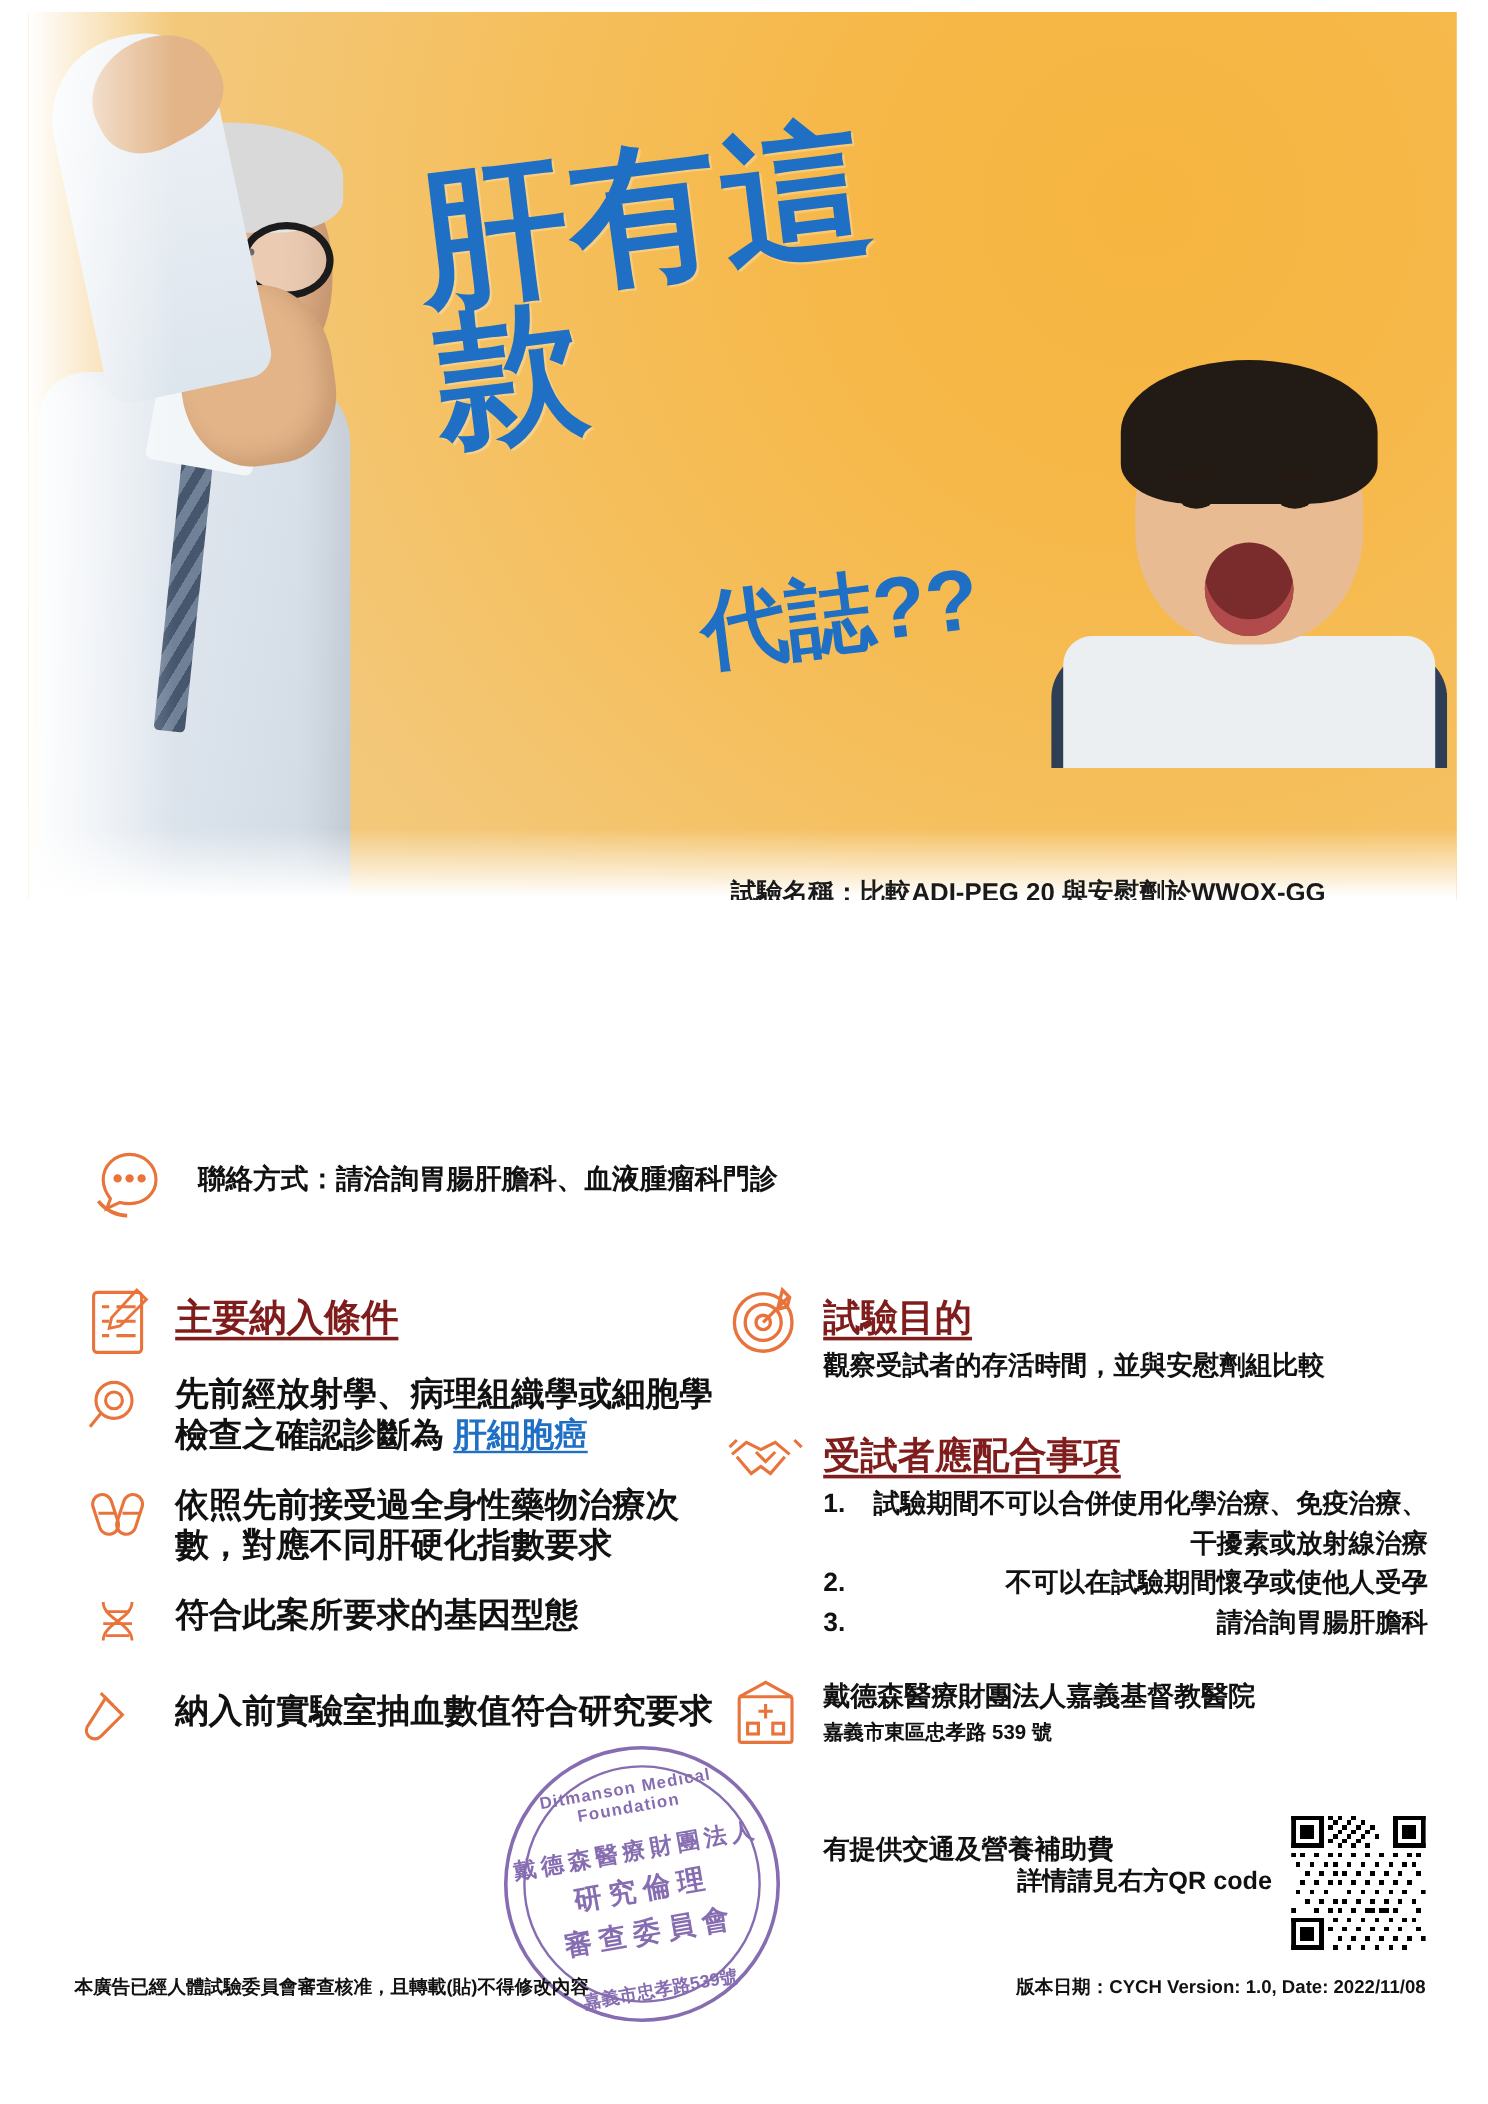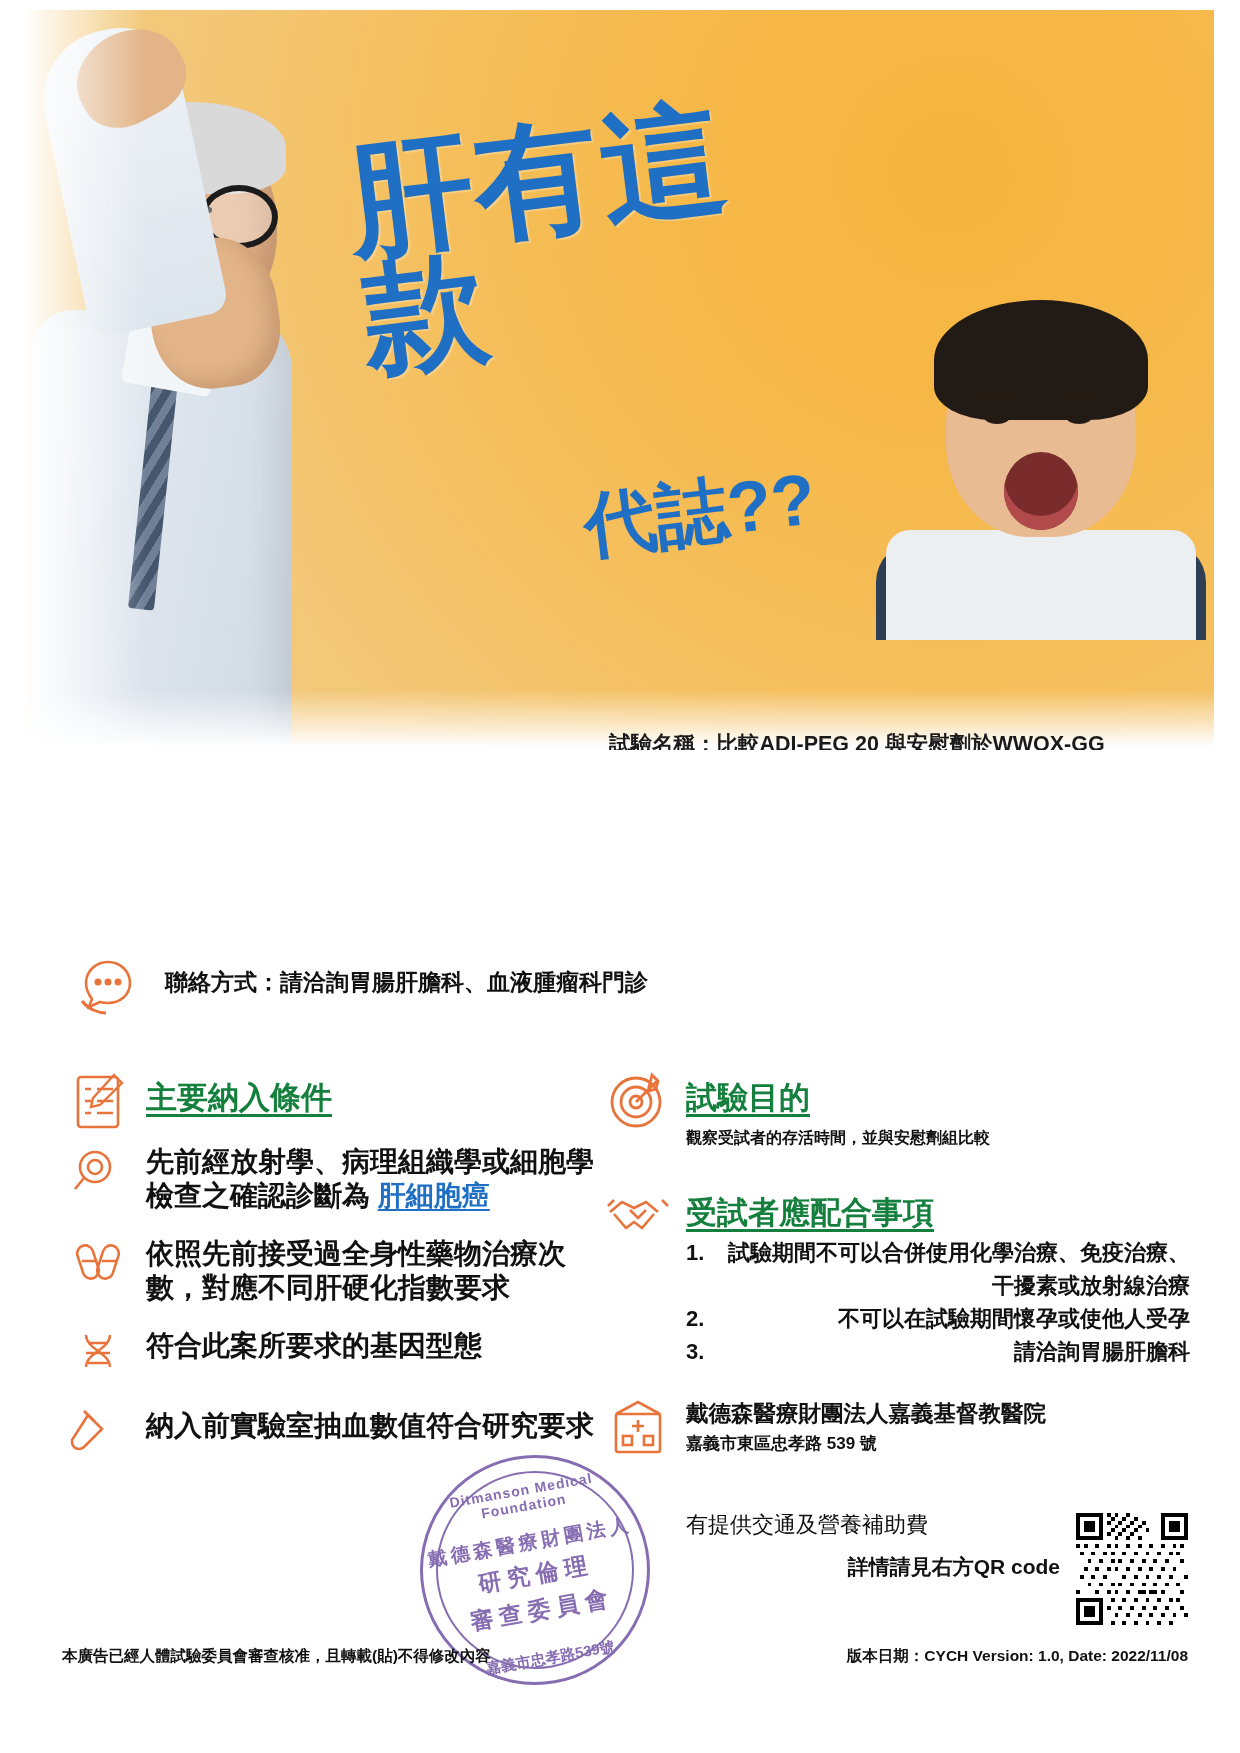--- a/index.html
+++ b/index.html
@@ -152,40 +152,40 @@
 
   
   .col-left{position:absolute;left:60px;top:1075px;width:540px;}
   .col-right{position:absolute;left:600px;top:1075px;width:590px;}
 
   .sec-head{
     position:relative;padding-left:86px;min-height:56px;margin-bottom:14px;
   }
   .sec-head .ico{left:4px;top:-6px;width:68px;height:64px;}
   .sec-title{
-    font-size:31px;font-weight:bold;color:#15803d;text-decoration:underline;
+    font-size:31px;font-weight:bold;color:#7f1d1d;text-decoration:underline;
     text-underline-offset:6px;line-height:46px;
   }
-  .sec-body{font-size:16px;line-height:33px;font-weight:bold;}
+  .sec-body{font-size:22px;line-height:33px;font-weight:bold;}
 
   .item{position:relative;padding-left:86px;margin-bottom:24px;min-height:56px;}
   .item .ico{left:10px;top:0px;width:56px;height:52px;}
   .item-text{font-size:28px;line-height:34px;font-weight:bold;}
   .hl{color:#1f6fc4;text-decoration:underline;text-underline-offset:4px;}
 
   .olist{margin:0;padding-left:0;list-style:none;font-size:22px;line-height:33px;font-weight:bold;}
   .olist li{padding-left:30px;position:relative;margin-bottom:0;}
   .olist li .num{position:absolute;left:0;top:0;}
   .olist li .cont{display:block;text-align:right;}
 
   .hosp{position:relative;padding-left:86px;margin-top:30px;}
   .hosp .ico{left:8px;top:0;width:60px;height:58px;}
   .hosp-name{font-size:22.5px;font-weight:bold;line-height:32px;}
   .hosp-addr{font-size:17px;font-weight:bold;line-height:28px;}
-  .subsidy{font-size:22px;font-weight:normal;margin-top:52px;padding-left:86px;}
+  .subsidy{font-size:22px;font-weight:bold;margin-top:68px;padding-left:86px;}
 
   
   .stamp{
     position:absolute;left:420px;top:1455px;width:230px;height:230px;
     transform:rotate(-10deg);opacity:.82;
   }
   .stamp-ring{
     position:absolute;inset:0;border:3px solid #6c4ea0;border-radius:50%;
   }
   .stamp-ring2{

